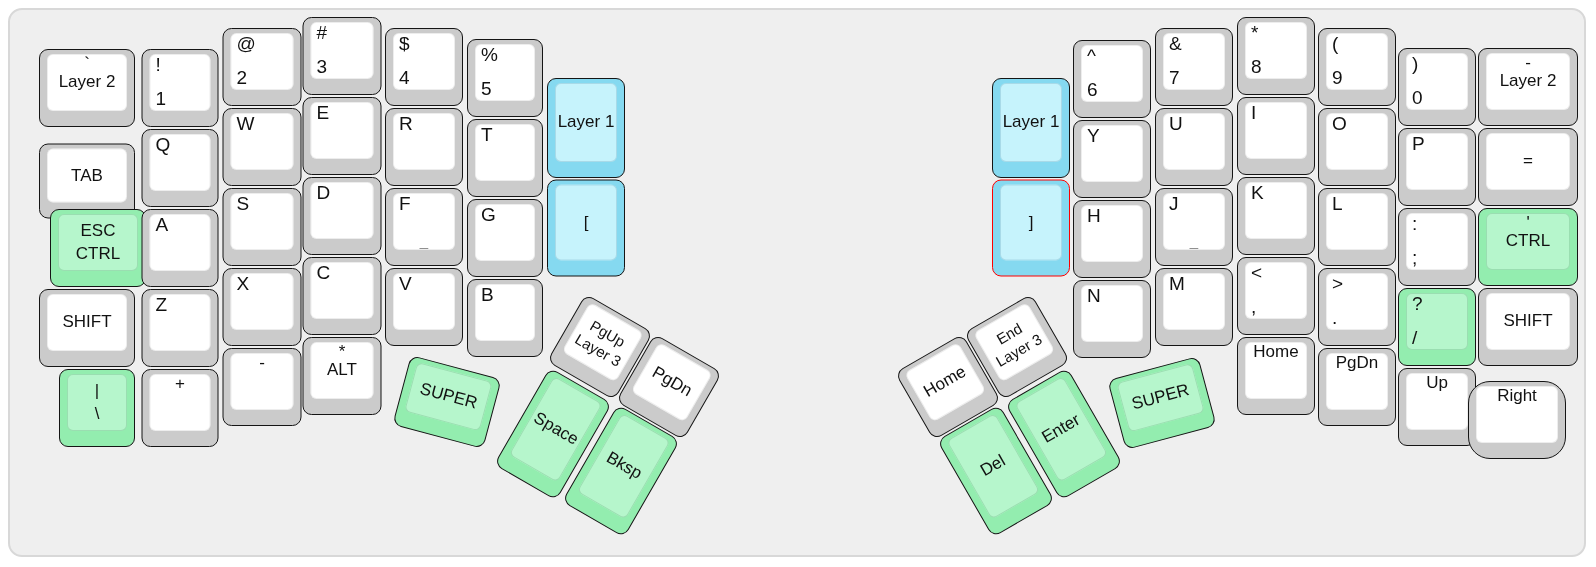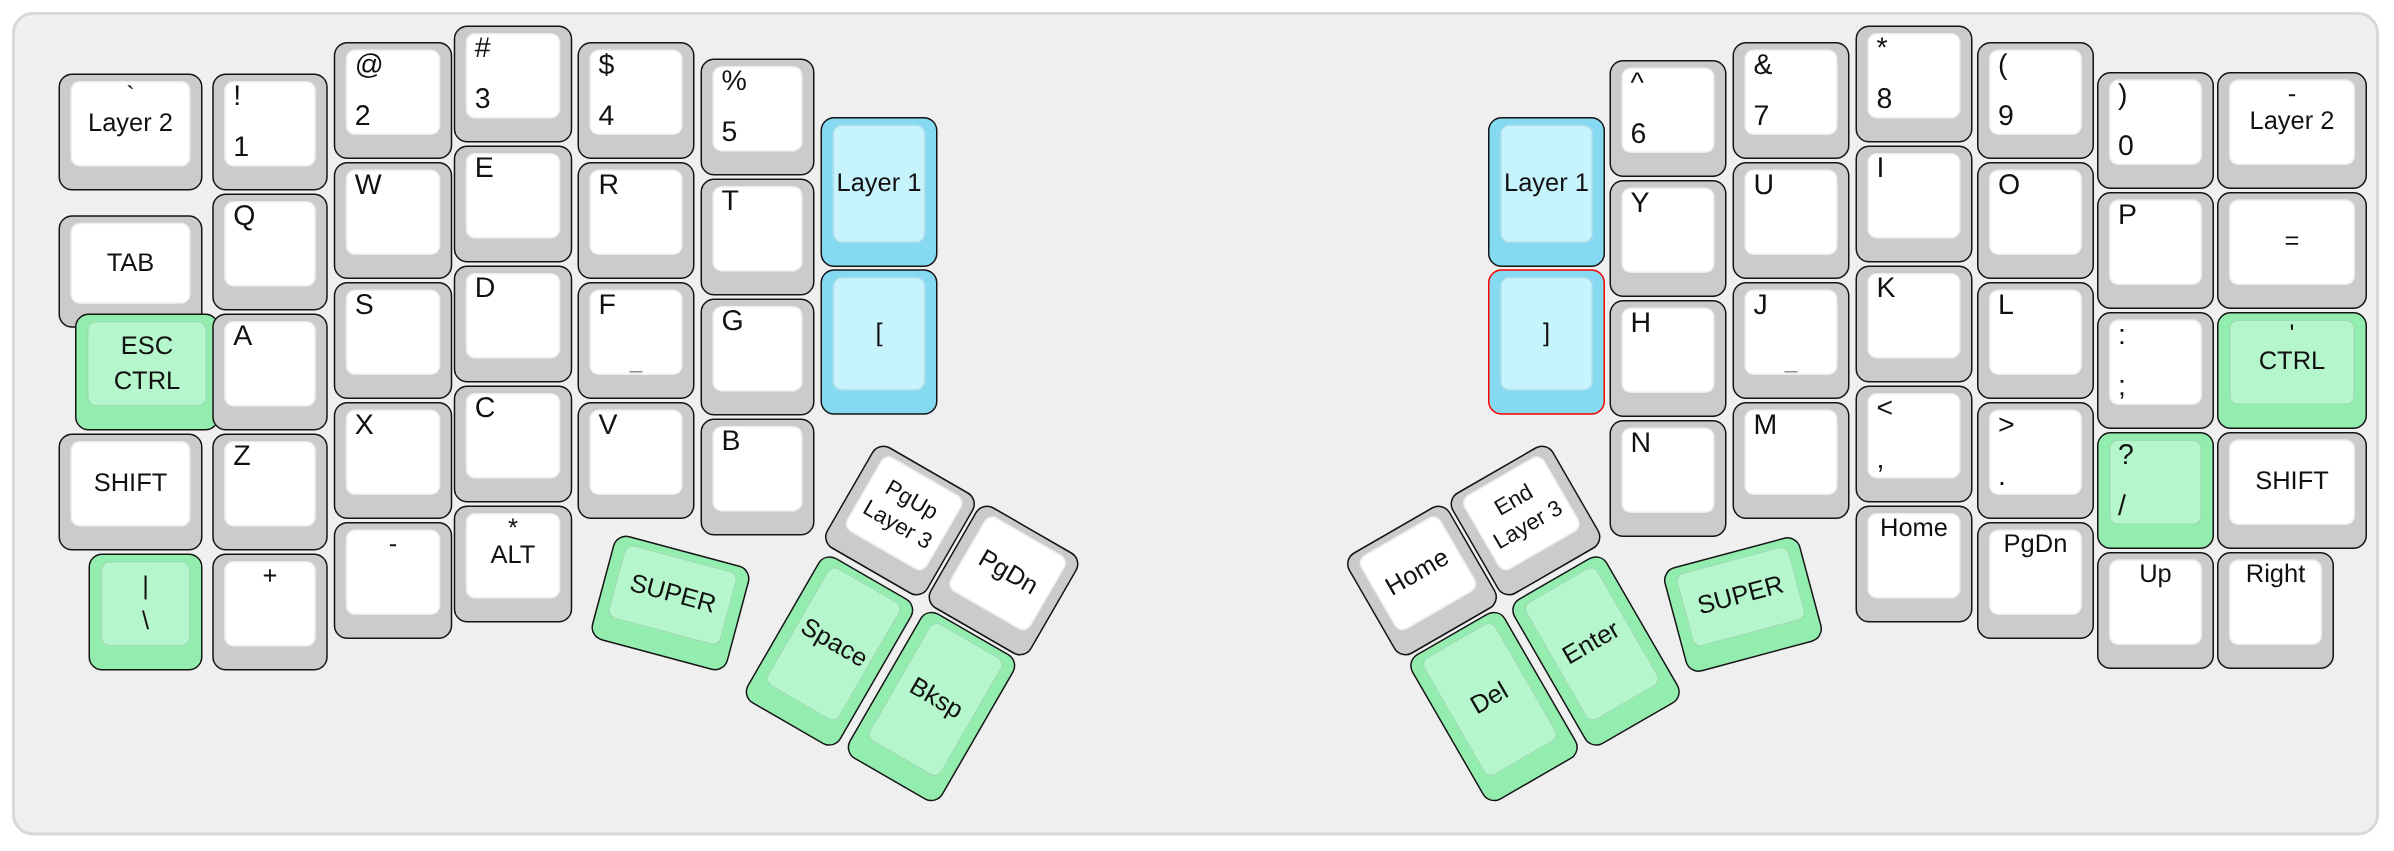--- a/index.html
+++ b/index.html
@@ -379,21 +379,21 @@
         <div class="cap">
           <span class="lg tcc">'</span>
           <span class="ctr">CTRL</span>
         </div>
       </div>
       <div class="key white" style="left: 1528px; top: 327px; width: 100px; height: 78px; transform: translate(-50%, -50%) rotate(0deg);">
         <div class="cap">
           <span class="ctr">SHIFT</span>
         </div>
       </div>
-      <div class="key white" style="left: 1517px; top: 407px; width: 78px; height: 78px; transform: translate(-50%, -50%) rotate(0deg);">
+      <div class="key white" style="left: 1517px; top: 420px; width: 98px; height: 78px; transform: translate(-50%, -50%) rotate(0deg); border-radius: 22px;">
         <div class="cap">
           <span class="lg tcc">Right</span>
         </div>
       </div>
       <div class="key white" style="left: 948px; top: 387px; width: 78px; height: 78px; transform: translate(-50%, -50%) rotate(-30deg);">
         <div class="cap">
           <span class="ctr">Home</span>
         </div>
       </div>
       <div class="key white" style="left: 1017px; top: 347px; width: 78px; height: 78px; transform: translate(-50%, -50%) rotate(-30deg);">

